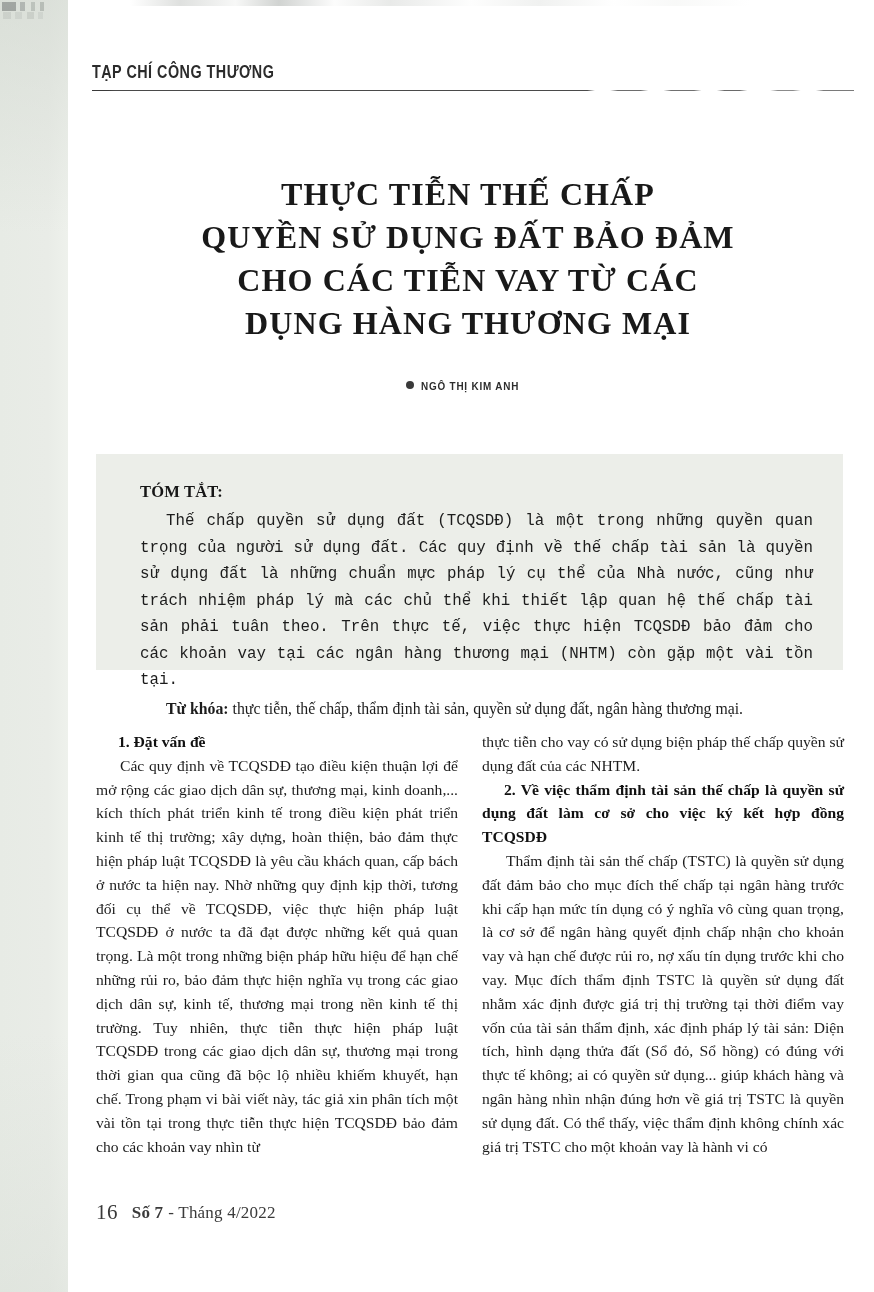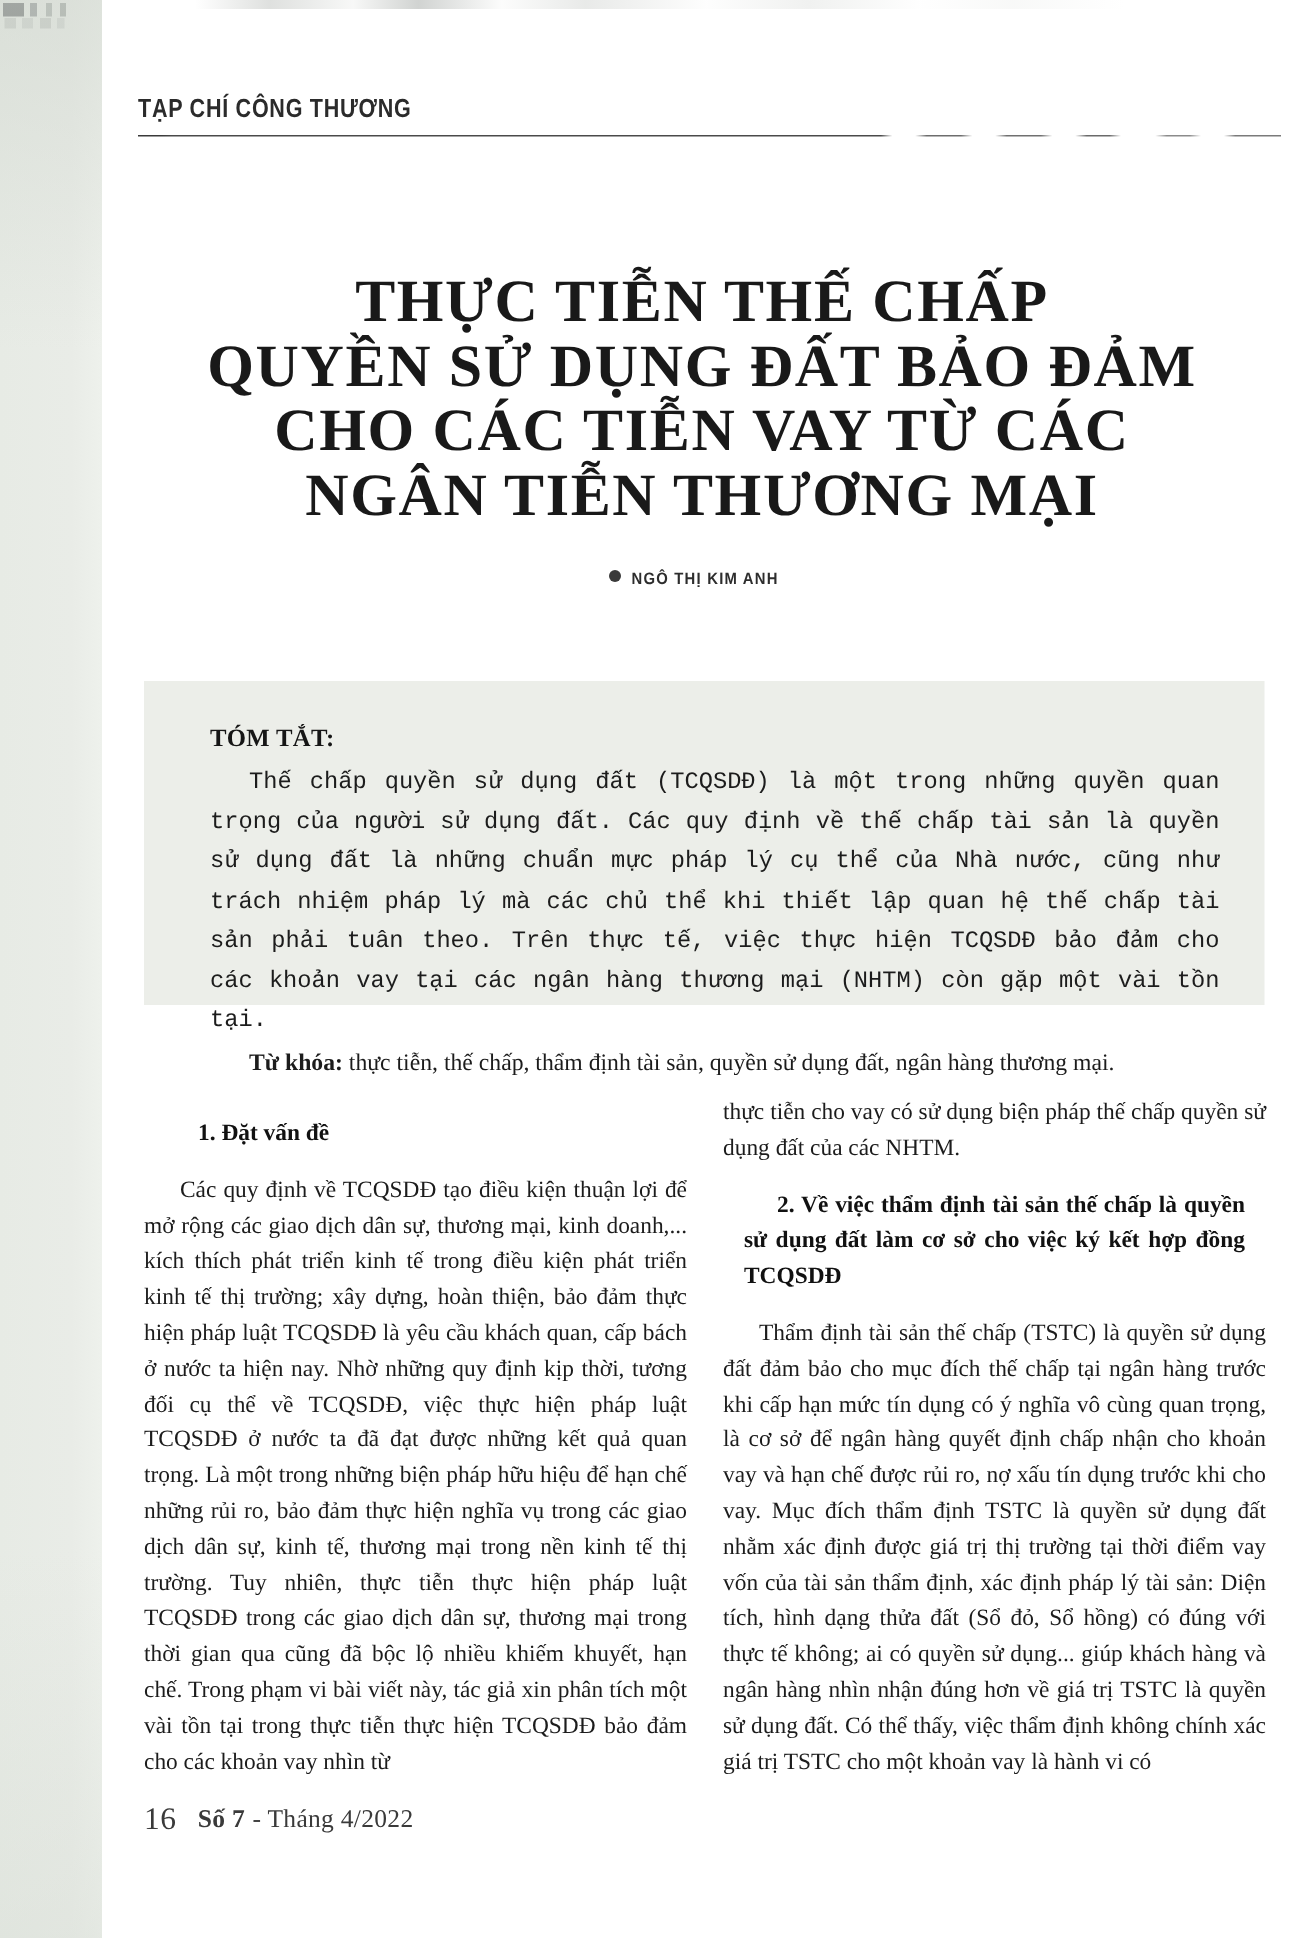--- a/index.html
+++ b/index.html
@@ -115,21 +115,21 @@
 
   
   .article-title {
     position: absolute;
     left: 92px;
     top: 152px;
     width: 752px;
     text-align: center;
     font-family: "Liberation Serif", serif;
     font-weight: bold;
-    font-size: 40px;
+    font-size: 32px;
     line-height: 43px;
     letter-spacing: 1.1px;
     color: #191919;
   }
   .article-title .tline { display: block; white-space: nowrap; }
 
   
   .byline {
     position: absolute;
     left: 92px;
@@ -220,21 +220,21 @@
   .col-left  { left: 0; }
   .col-right { left: 386px; }
 
   .section-heading {
     font-weight: bold;
     font-size: 15.6px;
     line-height: 23.8px;
     color: #111111;
     text-indent: 22px;
     text-align: justify;
-    margin: 14px;
+    margin: 0;
   }
   .body-para {
     margin: 0;
     text-indent: 24px;
   }
 
   
   .footer {
     position: absolute;
     left: 96px;
@@ -273,21 +273,21 @@
 
   <div class="masthead">
     <div class="masthead-title">TẠP CHÍ CÔNG THƯƠNG</div>
     <div class="masthead-rule"></div>
   </div>
 
   <h1 class="article-title">
     <span class="tline">THỰC TIỄN THẾ CHẤP</span>
     <span class="tline">QUYỀN SỬ DỤNG ĐẤT BẢO ĐẢM</span>
     <span class="tline">CHO CÁC TIỄN VAY TỪ CÁC</span>
-    <span class="tline">NGÂN TIỄN THƯƠNG MẠI</span>
+    <span class="tline">DỤNG HÀNG THƯƠNG MẠI</span>
   </h1>
 
   <div class="byline">
     <span class="byline-bullet"></span><span class="byline-name">NGÔ THỊ KIM ANH</span>
   </div>
 
   <div class="abstract-box">
     <div class="abstract-inner">
       <div class="abstract-heading">TÓM TẮT:</div>
       <div class="abstract-body">Thế chấp quyền sử dụng đất (TCQSDĐ) là một trong những quyền quan trọng của người sử dụng đất. Các quy định về thế chấp tài sản là quyền sử dụng đất là những chuẩn mực pháp lý cụ thể của Nhà nước, cũng như trách nhiệm pháp lý mà các chủ thể khi thiết lập quan hệ thế chấp tài sản phải tuân theo. Trên thực tế, việc thực hiện TCQSDĐ bảo đảm cho các khoản vay tại các ngân hàng thương mại (NHTM) còn gặp một vài tồn tại.</div>

